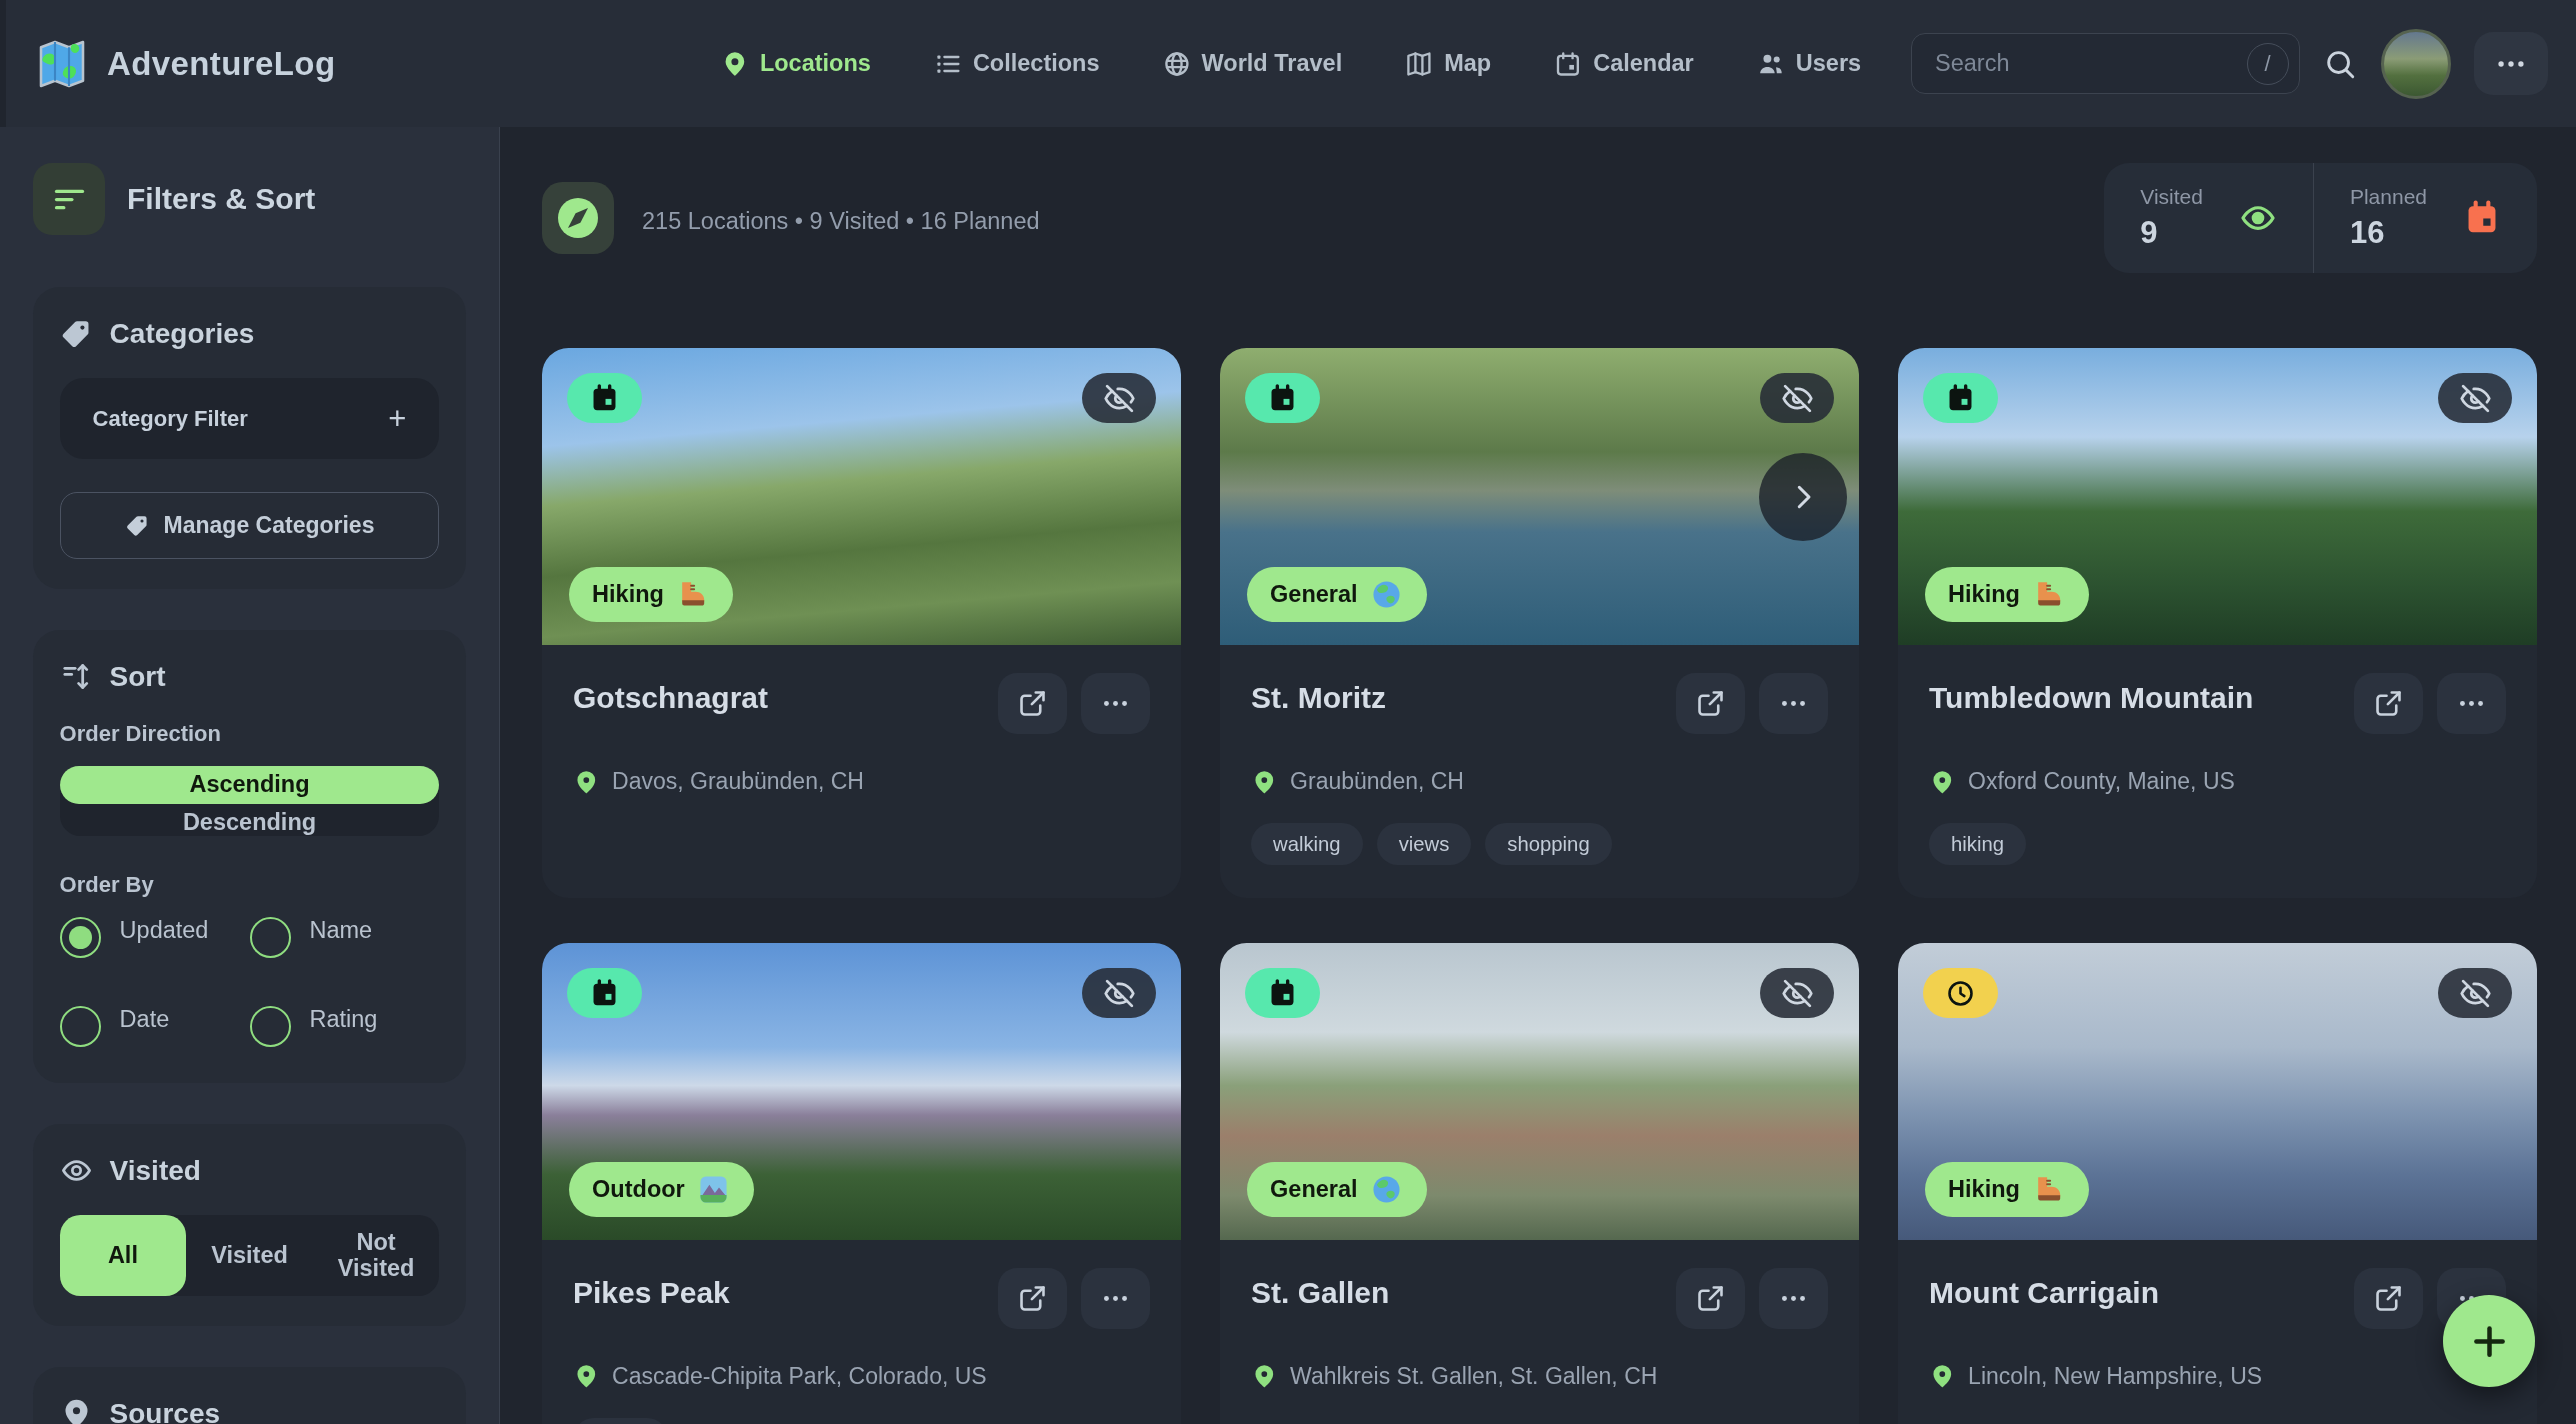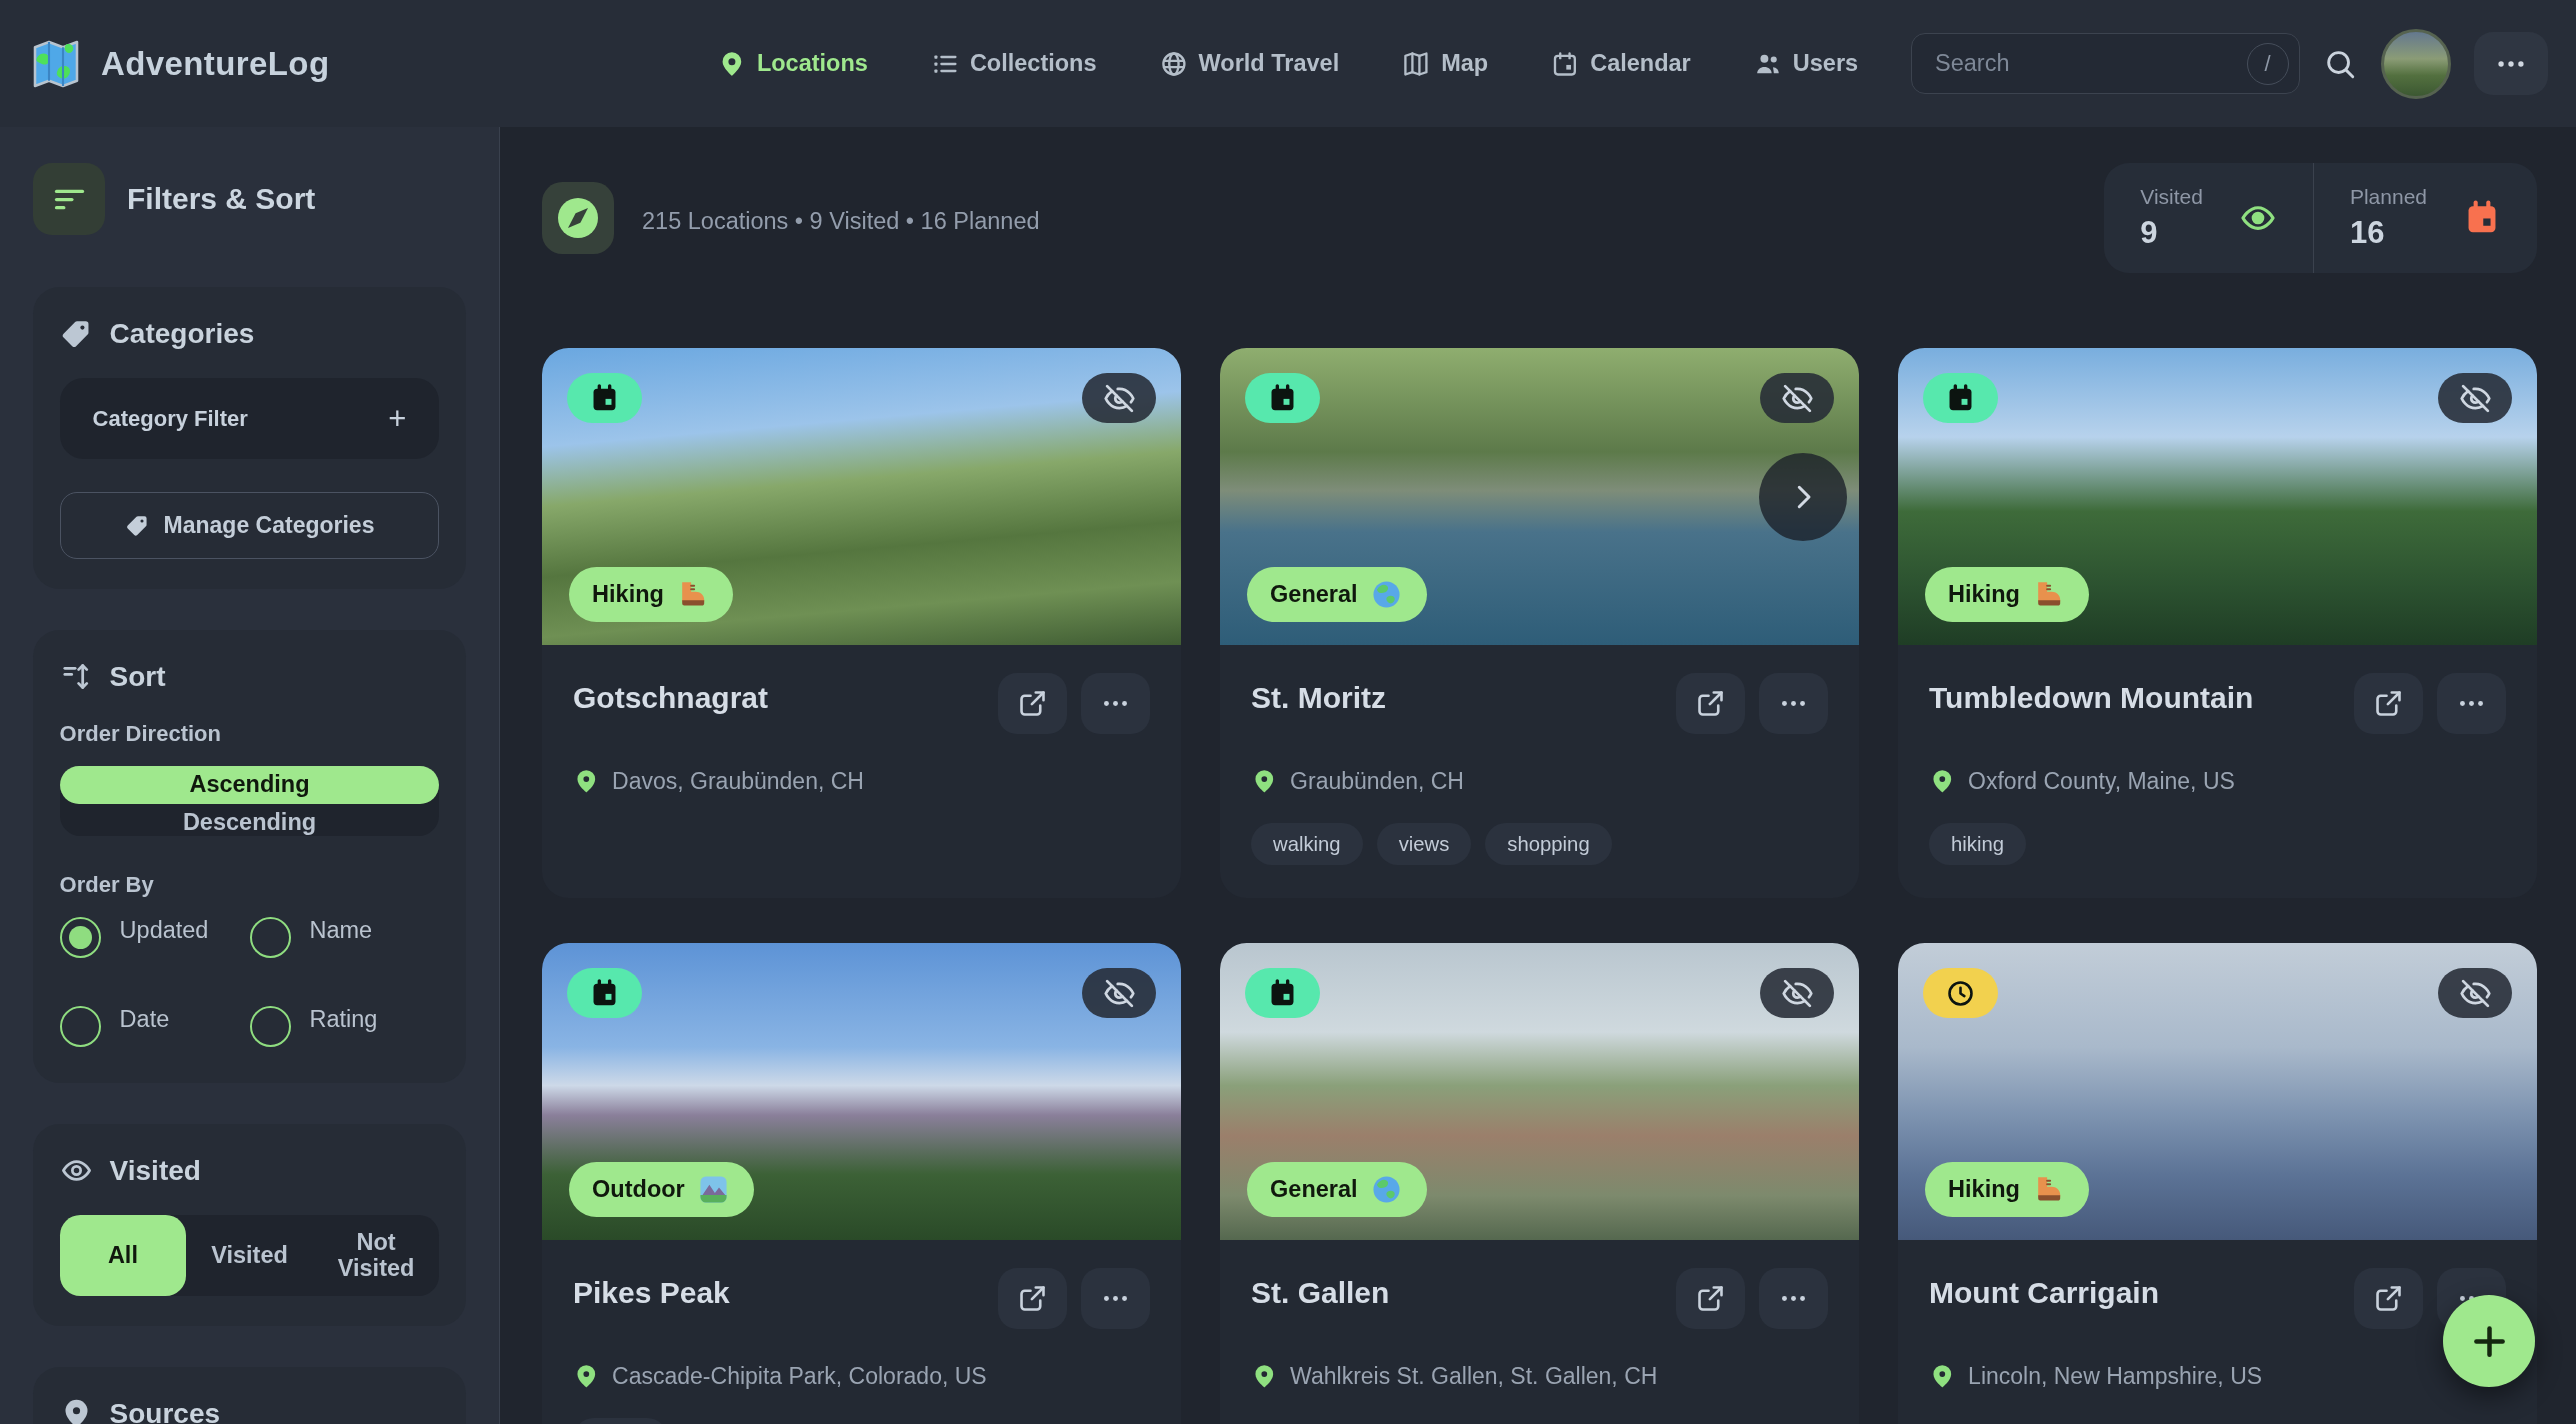--- a/index.html
+++ b/index.html
@@ -6,21 +6,21 @@
   html,body { width:2576px; height:1425px; overflow:hidden; }
   body {
     font-family:"Liberation Sans","DejaVu Sans",sans-serif;
     background:#20252e; color:#b4bec9; position:relative;
   }
   svg { display:block; }
   .ic { stroke:currentColor; fill:none; stroke-width:2; stroke-linecap:round; stroke-linejoin:round; }
 
   
   .navbar {
-    position:absolute; top:0; left:0; right:0; height:127px;
+    position:absolute; top:0; left:6px; right:0; height:127px;
     background:#272d38; display:flex; align-items:center; padding:0 28px;
     z-index:20;
   }
   .brand { display:flex; align-items:center; gap:17px; }
   .brand-logo { width:56px; height:56px; }
   .brand-name { font-size:33px; font-weight:700; color:#c7d2dd; letter-spacing:0.4px; }
   .nav-center {
     position:absolute; left:50%; transform:translateX(-50%);
     display:flex; align-items:center; gap:63px;
   }
@@ -152,21 +152,21 @@
     border-radius:31px; background:#9fe88d; color:#10180d; display:flex; align-items:center;
     gap:12.5px; font-size:23.5px; font-weight:700; }
   .cat-badge svg { width:33px; height:33px; }
   .card-body { padding:28px 31px 33px; flex:1; display:flex; flex-direction:column; }
   .card-top { display:flex; align-items:flex-start; justify-content:space-between; gap:15.6px; }
   .card-title { font-size:30px; font-weight:700; color:#d6dde6; padding-top:7.8px; }
   .card-actions { display:flex; gap:14px; flex:none; }
   .icon-btn { width:69px; height:61px; border-radius:19px; background:#2b323e; border:none;
     color:#c9d2dd; display:flex; align-items:center; justify-content:center; cursor:pointer; }
   .icon-btn svg { width:31px; height:31px; }
-  .card-loc { display:flex; align-items:flex-start; gap:12.5px; margin-top:34px; }
+  .card-loc { display:flex; align-items:flex-end; gap:12.5px; margin-top:34px; }
   .card-loc svg { width:26.6px; height:26.6px; flex:none; }
   .card-loc span { font-size:23px; color:#9aa4b2; }
   .tags { display:flex; gap:14px; margin-top:28px; flex-wrap:wrap; }
   .tag-chip { background:#2b323e; color:#c2cbd7; font-size:20.3px;
     padding:9.4px 22px; border-radius:31px; }
 
   
   .fab { position:absolute; right:41px; bottom:38px; width:92px; height:92px;
     border-radius:50%; background:#9fe88d; border:none; display:flex; align-items:center;
     justify-content:center; cursor:pointer; box-shadow:0 9.4px 26.6px rgba(0,0,0,.45); z-index:30; }

